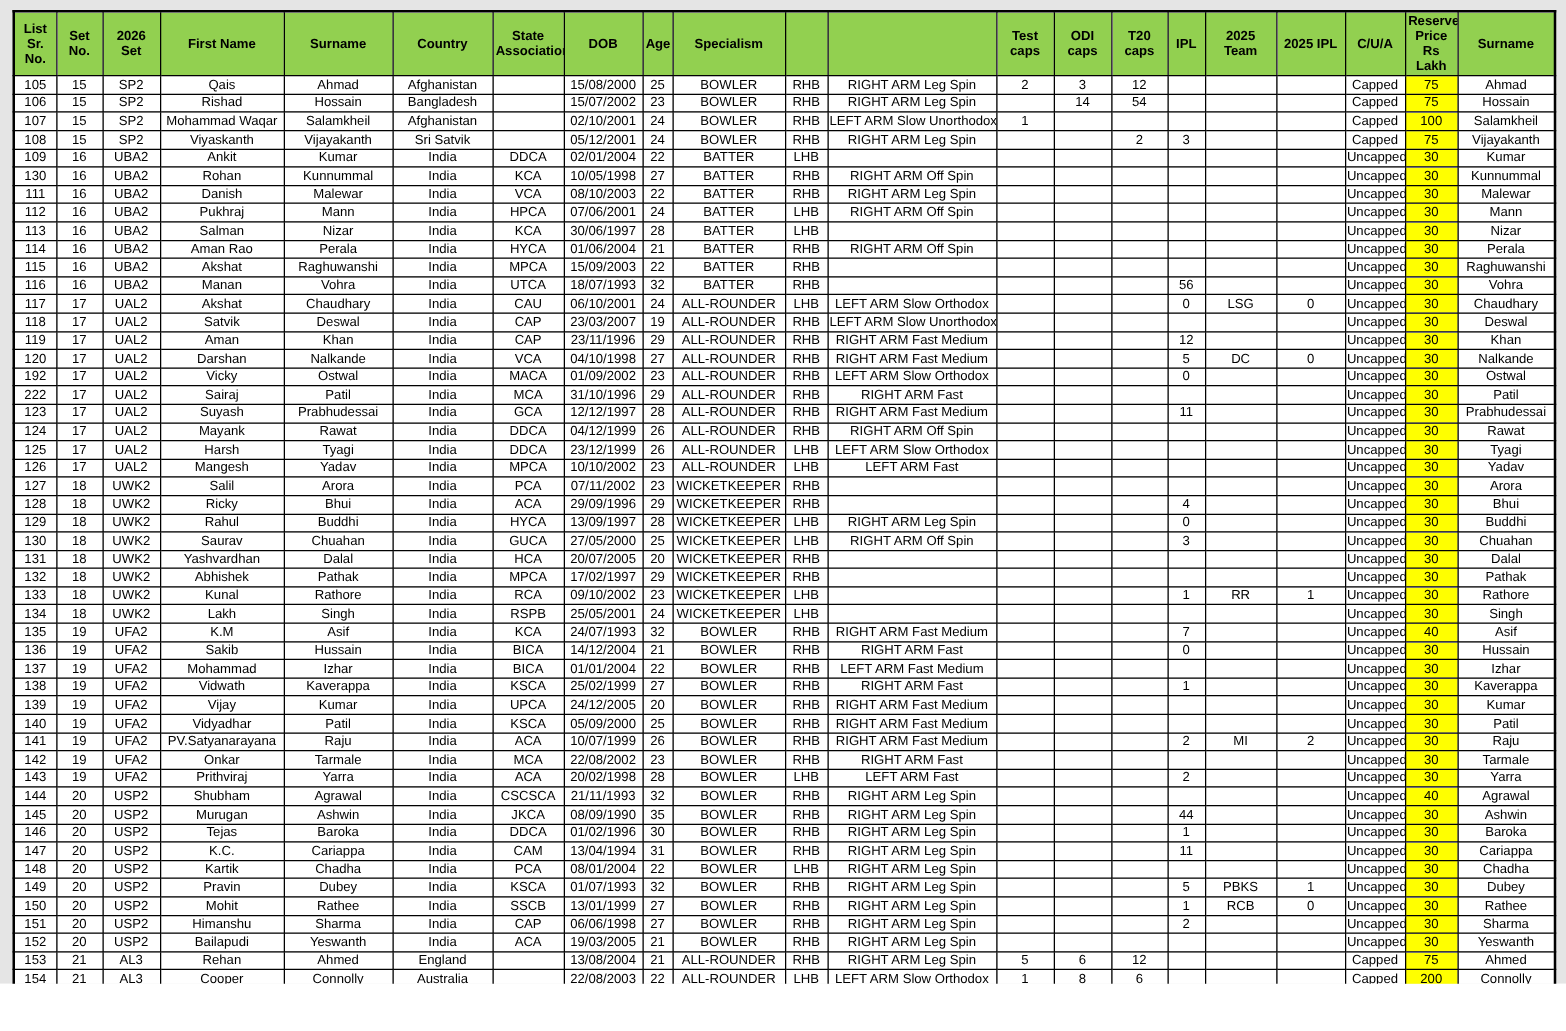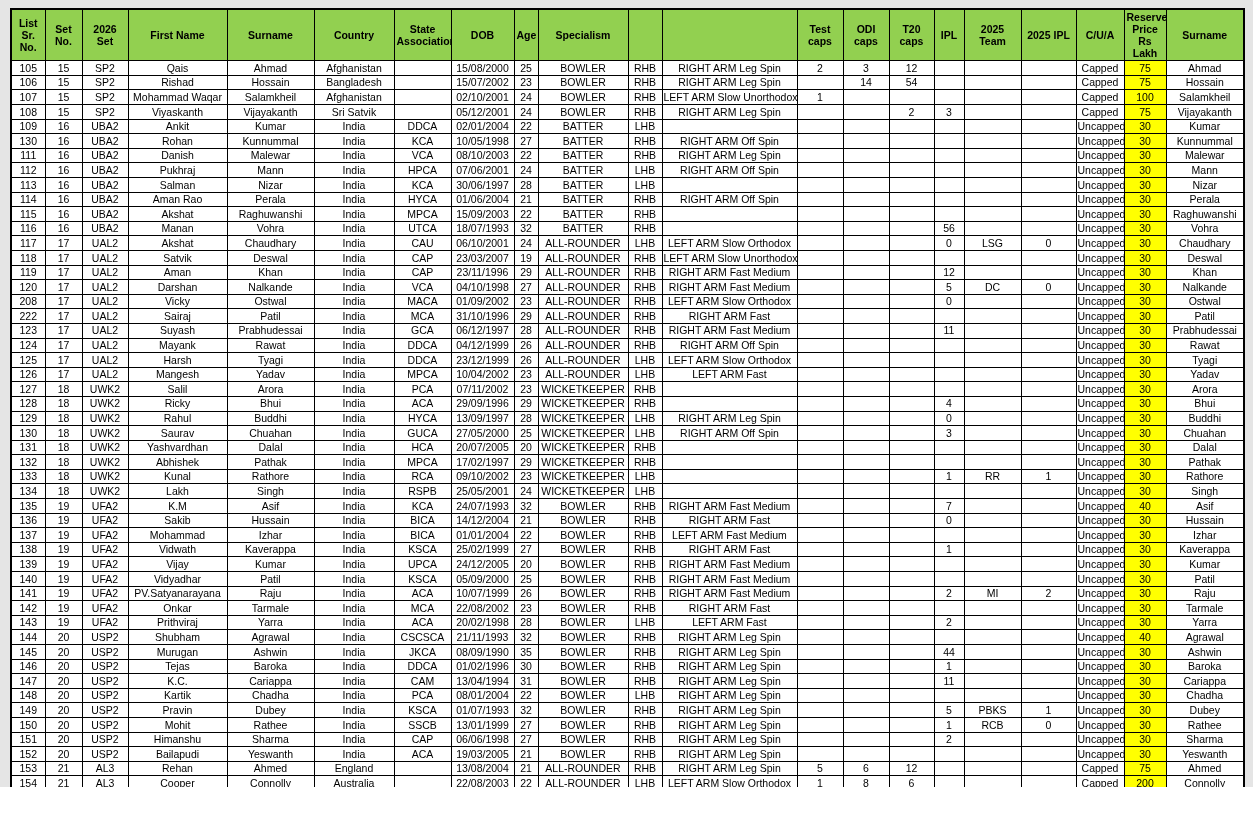--- a/index.html
+++ b/index.html
@@ -435,21 +435,21 @@
           <td></td>
           <td></td>
           <td>5</td>
           <td>DC</td>
           <td>0</td>
           <td>Uncapped</td>
           <td class="reserve">30</td>
           <td>Nalkande</td>
         </tr>
         <tr>
-          <td>208</td>
+          <td>192</td>
           <td>17</td>
           <td>UAL2</td>
           <td>Vicky</td>
           <td>Ostwal</td>
           <td>India</td>
           <td>MACA</td>
           <td>01/09/2002</td>
           <td>23</td>
           <td>ALL-ROUNDER</td>
           <td>RHB</td>
@@ -488,21 +488,21 @@
           <td>Patil</td>
         </tr>
         <tr>
           <td>123</td>
           <td>17</td>
           <td>UAL2</td>
           <td>Suyash</td>
           <td>Prabhudessai</td>
           <td>India</td>
           <td>GCA</td>
-          <td>06/12/1997</td>
+          <td>12/12/1997</td>
           <td>28</td>
           <td>ALL-ROUNDER</td>
           <td>RHB</td>
           <td>RIGHT ARM Fast Medium</td>
           <td></td>
           <td></td>
           <td></td>
           <td>11</td>
           <td></td>
           <td></td>
@@ -557,21 +557,21 @@
           <td>Tyagi</td>
         </tr>
         <tr>
           <td>126</td>
           <td>17</td>
           <td>UAL2</td>
           <td>Mangesh</td>
           <td>Yadav</td>
           <td>India</td>
           <td>MPCA</td>
-          <td>10/04/2002</td>
+          <td>10/10/2002</td>
           <td>23</td>
           <td>ALL-ROUNDER</td>
           <td>LHB</td>
           <td>LEFT ARM Fast</td>
           <td></td>
           <td></td>
           <td></td>
           <td></td>
           <td></td>
           <td></td>

